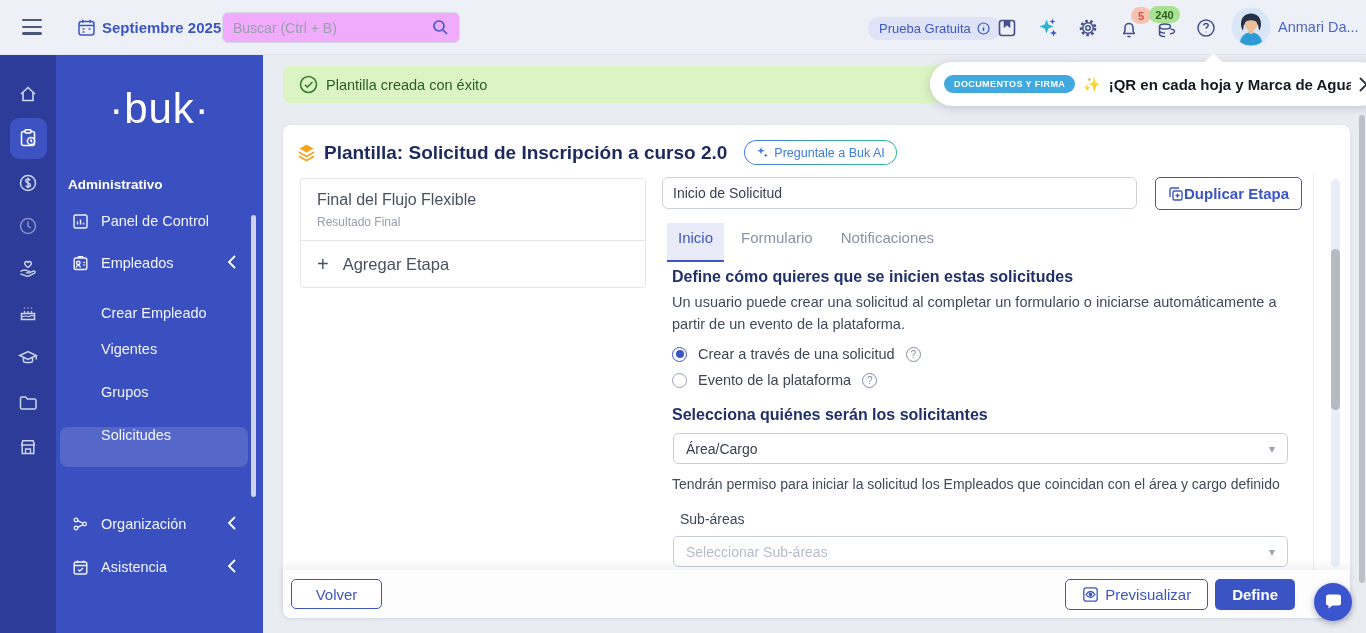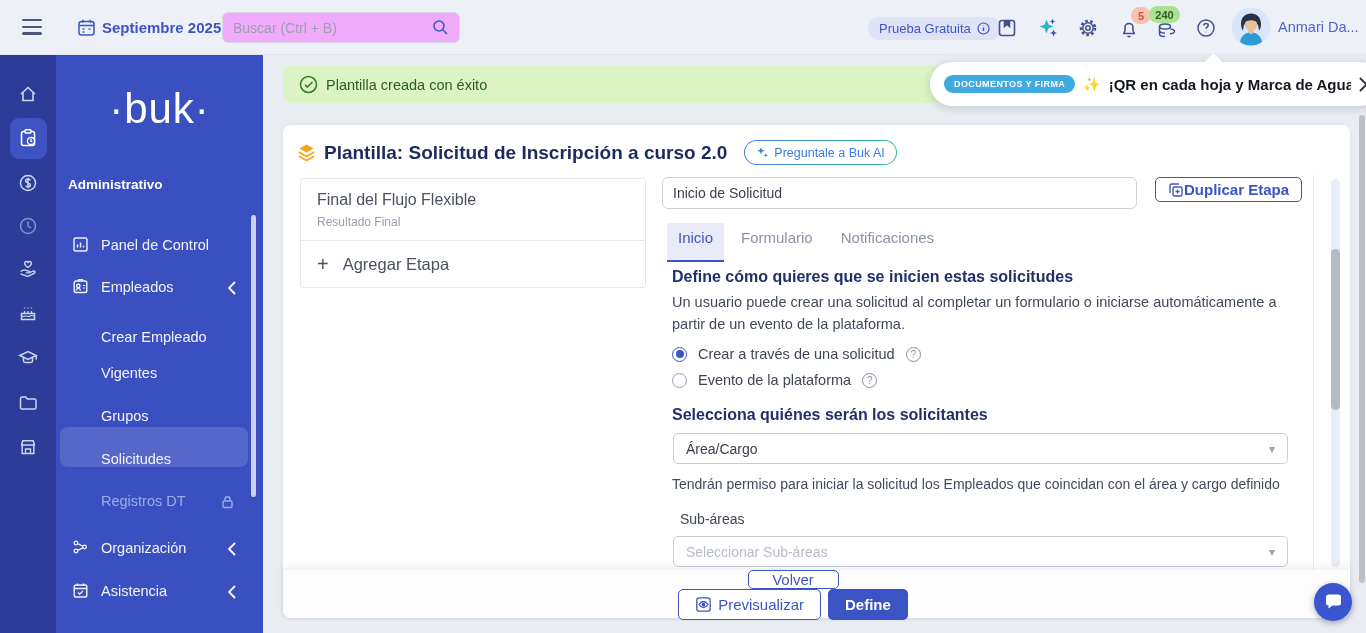--- a/index.html
+++ b/index.html
@@ -26,21 +26,21 @@
   .user-name { position:absolute; left:1278px; top:19px; font-size:14.5px; color:#4a67c8; cursor:pointer; }
 
   
   .sidebar { position:absolute; left:0; top:55px; width:263px; height:578px; background:#3a50c0; z-index:10; }
   .rail { position:absolute; left:0; top:0; width:56px; height:578px; background:#2d3c98; }
   .rail-ic { position:absolute; left:18px; width:20px; height:20px; color:#cdd6f0; cursor:pointer; }
   .rail-active-bg { position:absolute; left:10px; top:63px; width:37px; height:41px; background:#3e53c2; border-radius:9px; }
   .rail-dim { opacity:.55; }
   .logo { position:absolute; left:56px; top:30px; width:207px; text-align:center; color:#fff; font-size:42px; font-weight:500; letter-spacing:1px; cursor:pointer; }
   .side-section { position:absolute; left:68px; top:122px; font-size:13.5px; font-weight:700; color:#fff; }
-  .nav-item { position:absolute; left:60px; width:188px; height:40px; display:flex; align-items:flex-end; color:#f2f4fd; font-size:14.5px; cursor:pointer; border-radius:8px; }
+  .nav-item { position:absolute; left:60px; width:188px; height:40px; display:flex; align-items:flex-start; color:#f2f4fd; font-size:14.5px; cursor:pointer; border-radius:8px; }
   .nav-item .nic { width:17px; height:17px; margin:0 12px 0 12px; flex:none; }
   .nav-item .chev { margin-left:auto; margin-right:12px; }
   .nav-sub { padding-left:41px; }
   .nav-active { background:rgba(255,255,255,.14); }
   .nav-locked { color:#9dabe4; }
   .nav-locked .lock { margin-left:auto; margin-right:14px; }
   .side-scroll { position:absolute; left:251px; top:160px; width:5px; height:282px; background:rgba(255,255,255,.75); border-radius:3px; cursor:pointer; }
 
   
   .main { position:absolute; left:263px; top:55px; width:1103px; height:578px; background:#e9ecf1; }
@@ -62,21 +62,21 @@
             display:flex; align-items:center; gap:5px; font-size:12.5px; color:#3b7ce0; cursor:pointer; }
 
   .stage-panel { position:absolute; left:17px; top:53px; width:346px; background:#fff; border:1px solid #e4e7ec; border-radius:3px; }
   .stage-item { padding:12px 16px 11px; border-bottom:1px solid #e4e7ec; cursor:pointer; }
   .stage-title { font-size:16px; color:#49505e; }
   .stage-sub { font-size:12px; color:#969eac; margin-top:6px; }
   .add-stage { display:flex; align-items:center; gap:14px; padding:13px 16px; font-size:16.5px; color:#49505e; cursor:pointer; }
   .add-plus { font-size:20px; color:#49505e; line-height:1; }
 
   .stage-name-input { position:absolute; left:379px; top:52px; width:475px; height:32px; border:1px solid #ccd1da; border-radius:6px; padding:0 10px; font-size:14px; color:#3a4150; font-family:"Liberation Sans",sans-serif; outline:none; }
-  .dup-btn { position:absolute; left:872px; top:52px; width:147px; height:25px; border:1px solid #3c55c4; border-radius:5px; background:#fff; display:flex; align-items:center; justify-content:center; font-size:15px; font-weight:600; color:#3c55c4; cursor:pointer; }
+  .dup-btn { position:absolute; left:872px; top:52px; width:147px; height:33px; border:1px solid #3c55c4; border-radius:5px; background:#fff; display:flex; align-items:center; justify-content:center; font-size:15px; font-weight:600; color:#3c55c4; cursor:pointer; }
 
   .tabs { position:absolute; left:384px; top:98px; display:flex; gap:6px; }
   .tab { font-size:15px; color:#8a93a3; padding:6px 11px 14px; cursor:pointer; }
   .tab.active { background:#e9ecf8; color:#3c55c4; border-bottom:2.5px solid #3c55c4; }
 
   .sec-h { position:absolute; left:389px; font-size:16px; font-weight:700; color:#20306b; }
   .sec-p { position:absolute; left:389px; width:620px; font-size:14.5px; color:#414a5a; line-height:1.5; }
   .radio-row { position:absolute; left:389px; display:flex; align-items:center; gap:11px; font-size:14.5px; color:#3f4754; cursor:pointer; }
   .radio { width:15px; height:15px; border-radius:50%; border:1.5px solid #98a1b0; background:#fff; position:relative; flex:none; }
   .radio.sel { border-color:#3c55c4; }
@@ -86,21 +86,21 @@
   .dropdown { position:absolute; left:390px; width:615px; height:31px; border:1px solid #c9ced8; border-radius:5px; background:#fff; display:flex; align-items:center; padding:0 12px; font-size:14px; color:#3a4150; cursor:pointer;text-align:right; }
   .dropdown .caret { margin-left:auto; color:#9aa3ae; font-size:12px; }
   .dropdown.ph { color:#b6bcc7; }
   .note { position:absolute; left:389px; font-size:14px; color:#414a5a; }
   .field-label { position:absolute; left:397px; font-size:14px; color:#3f4754; }
 
   .content-divider { position:absolute; left:1030px; top:50px; width:1px; height:395px; background:#e8eaf0; }
   .inner-scroll-track { position:absolute; left:1048px; top:54px; width:9px; height:388px; background:#e9edf8; border-radius:5px; }
   .inner-scroll-thumb { position:absolute; left:0; top:70px; width:9px; height:161px; background:#b6bac3; border-radius:5px; cursor:pointer; }
 
-  .card-footer { position:absolute; left:0; bottom:0; width:1067px; height:48px; background:#fdfdfe; border-radius:0 0 8px 8px; box-shadow:0 -3px 8px rgba(30,40,80,.08); display:flex; align-items:center; justify-content:space-between; padding:0 55px 0 8px;flex-direction:column; }
+  .card-footer { position:absolute; left:0; bottom:0; width:1067px; height:48px; background:#fdfdfe; border-radius:0 0 8px 8px; box-shadow:0 -3px 8px rgba(30,40,80,.08); display:flex; align-items:center; justify-content:space-between; padding:0 55px 0 8px; }
   .btn-outline { height:31px; border:1px solid #3c55c4; border-radius:5px; background:#fff; color:#3c55c4; font-size:15px; display:flex; align-items:center; justify-content:center; gap:6px; padding:0 16px; cursor:pointer; font-family:"Liberation Sans",sans-serif; }
   .btn-volver { width:91px; height:30px; }
   .btn-primary { height:31px; background:#3a54c4; border:none; border-radius:5px; color:#fff; font-size:15px; font-weight:700; padding:0 17px; margin-left:7px; cursor:pointer; font-family:"Liberation Sans",sans-serif; }
   .footer-right { display:flex; align-items:center; }
 
   .chat-bubble { position:absolute; left:1314px; top:583px; width:38px; height:38px; border-radius:50%; background:#3a55cd; box-shadow:0 2px 6px rgba(20,30,70,.35); display:flex; align-items:center; justify-content:center; cursor:pointer; z-index:45; }
   .page-scrollbar { position:absolute; left:1359px; top:115px; width:6px; height:468px; background:#bcc0c8; border-radius:3px; z-index:30; cursor:pointer; }
 </style>
 </head>
 <body>
@@ -242,27 +242,20 @@
       </div>
     <div class="nav-item nav-sub" style="top:286px">
         <span>Vigentes</span>
       </div>
     <div class="nav-item nav-sub" style="top:329px">
         <span>Grupos</span>
       </div>
     <div class="nav-item nav-sub nav-active" style="top:372px">
         <span>Solicitudes</span>
       </div>
-    <div class="nav-item nav-sub nav-locked" style="top:414px">
-      <span>Registros DT</span>
-      <svg class="lock" width="13" height="14" viewBox="0 0 13 14" fill="none" stroke="#9dabe4" stroke-width="1.4">
-          <rect x="2" y="6" width="9" height="6.5" rx="1.3"></rect>
-          <path d="M4 6 V4.2 a2.5 2.5 0 0 1 5 0 V6"></path>
-        </svg>
-    </div>
     <div class="nav-item" style="top:461px">
       <svg class="nic" viewBox="0 0 17 17" fill="none" stroke="#f2f4fd" stroke-width="1.3">
           <circle cx="4" cy="4" r="1.8"></circle>
           <circle cx="4" cy="12" r="1.8"></circle>
           <circle cx="12.5" cy="8" r="1.8"></circle>
           <path d="M5.8 4.6 L10.8 7.3 M5.8 11.4 L10.8 8.7"></path>
         </svg>
       <span>Organización</span>
       <svg class="chev" width="9" height="14" viewBox="0 0 9 14" fill="none" stroke="#fff" stroke-width="1.8" stroke-linecap="round">
           <path d="M7.5 1.5 L2 7 L7.5 12.5"></path>

